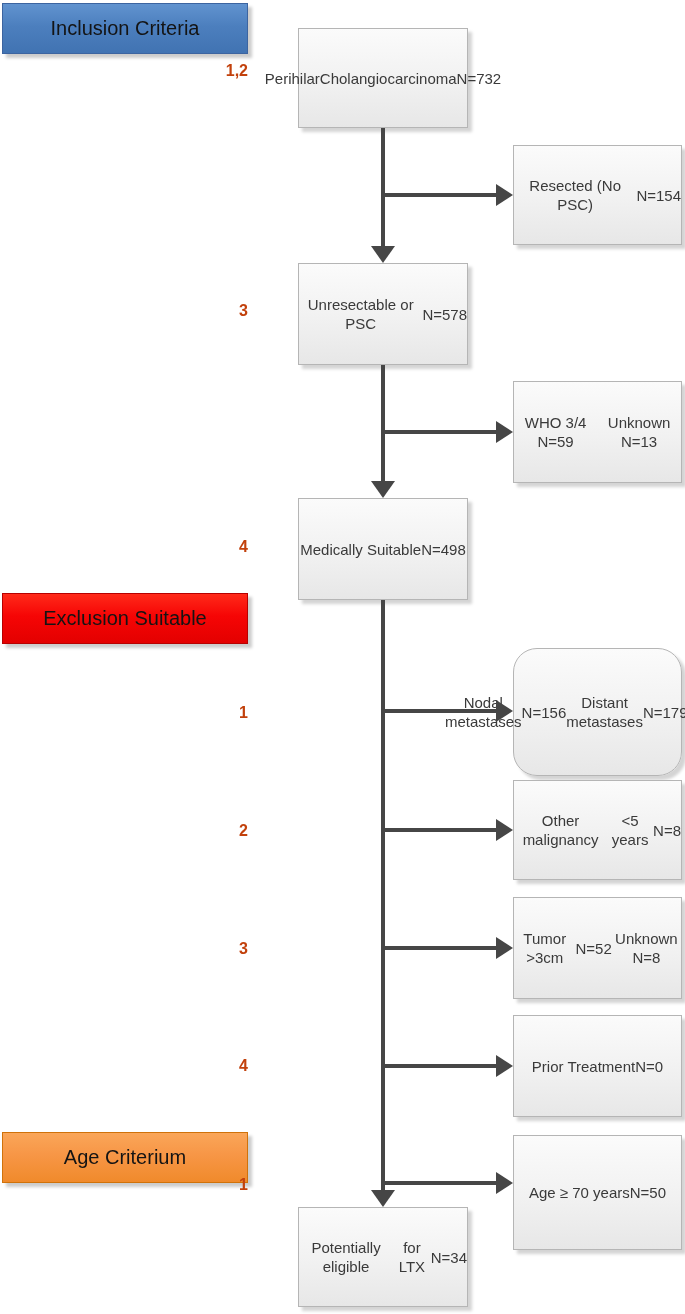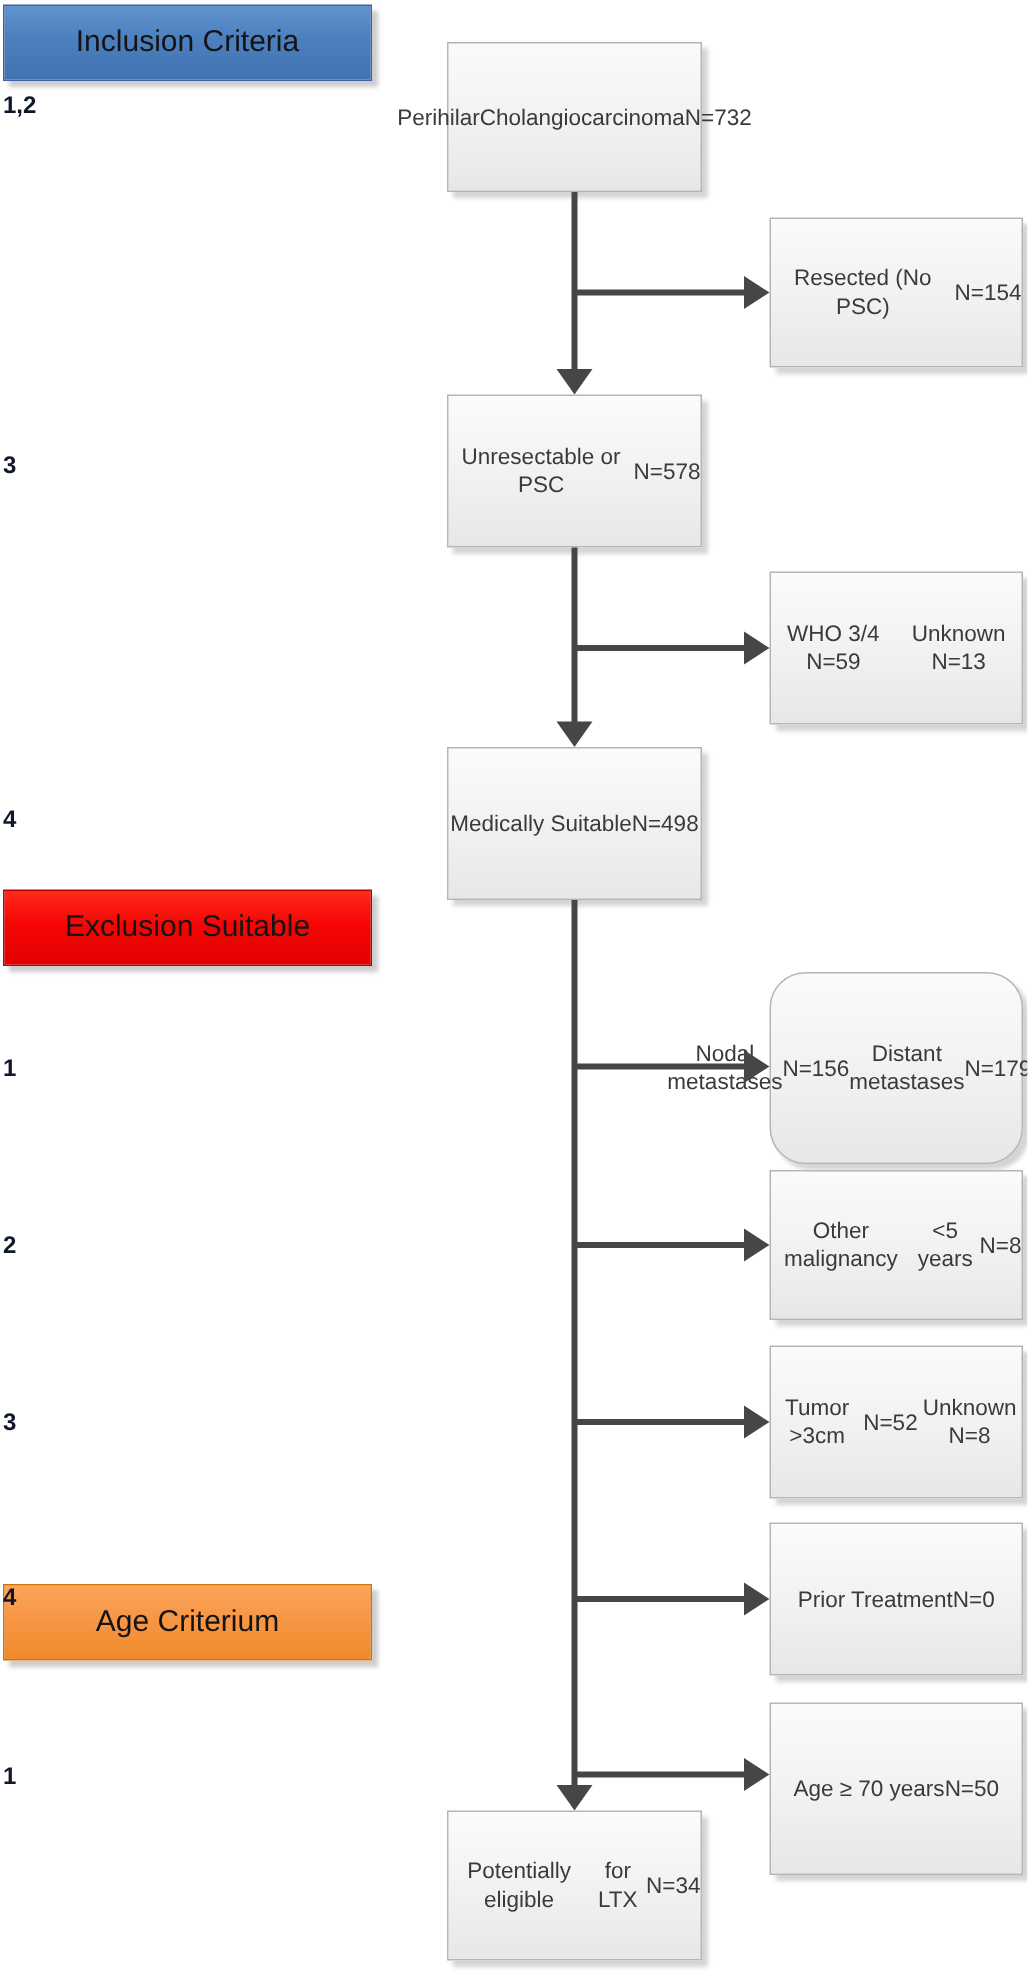--- a/index.html
+++ b/index.html
@@ -12,22 +12,22 @@
     position:absolute;left:2px;width:246px;height:51px;
     display:flex;align-items:center;justify-content:center;
     font-size:20px;color:#141414;border:1px solid;
     box-shadow:4px 4px 3px #cccccc;box-sizing:border-box;
   }
   .legend.blue{background:linear-gradient(180deg,#6193cf 0%,#4c7fbe 45%,#4173b2 100%);border-color:#3c64a0;}
   .legend.red{background:linear-gradient(180deg,#ff2a1a 0%,#f60505 45%,#e30000 100%);border-color:#b70000;}
   .legend.orange{background:linear-gradient(180deg,#faa659 0%,#f79646 45%,#f08a2b 100%);border-color:#d0720a;}
   
   .num{
-    position:absolute;left:2px;width:246px;text-align:left;
-    font-weight:bold;font-size:16px;color:#0f172a;
+    position:absolute;left:2px;width:246px;text-align:right;
+    font-weight:bold;font-size:16px;color:#c2410c;
   }
   
   .fbox{
     position:absolute;display:flex;flex-direction:row;
     align-items:center;justify-content:center;text-align:center;
     background:linear-gradient(180deg,#fbfbfb 0%,#f1f1f1 55%,#e7e7e7 100%);
     border:1px solid #b5b5b5;box-shadow:4px 4px 3px #d4d4d4;
     font-size:15px;line-height:19px;color:#3a3a3a;box-sizing:border-box;
   }
   .fbox.main{left:298px;width:170px;}
@@ -46,21 +46,21 @@
 <body>
 
 <div class="canvas">
 
   <div class="legend blue" style="top:3px;">
     <span>Inclusion Criteria</span>
   </div>
   <div class="legend red" style="top:593px;">
     <span>Exclusion Suitable</span>
   </div>
-  <div class="legend orange" style="top:1056px;">
+  <div class="legend orange" style="top:1132px;">
     <span>Age Criterium</span>
   </div>
 
   <div class="num" style="top:62px;">1,2</div>
   <div class="num" style="top:302px;">3</div>
   <div class="num" style="top:538px;">4</div>
   <div class="num" style="top:704px;">1</div>
   <div class="num" style="top:822px;">2</div>
   <div class="num" style="top:940px;">3</div>
   <div class="num" style="top:1057px;">4</div>

